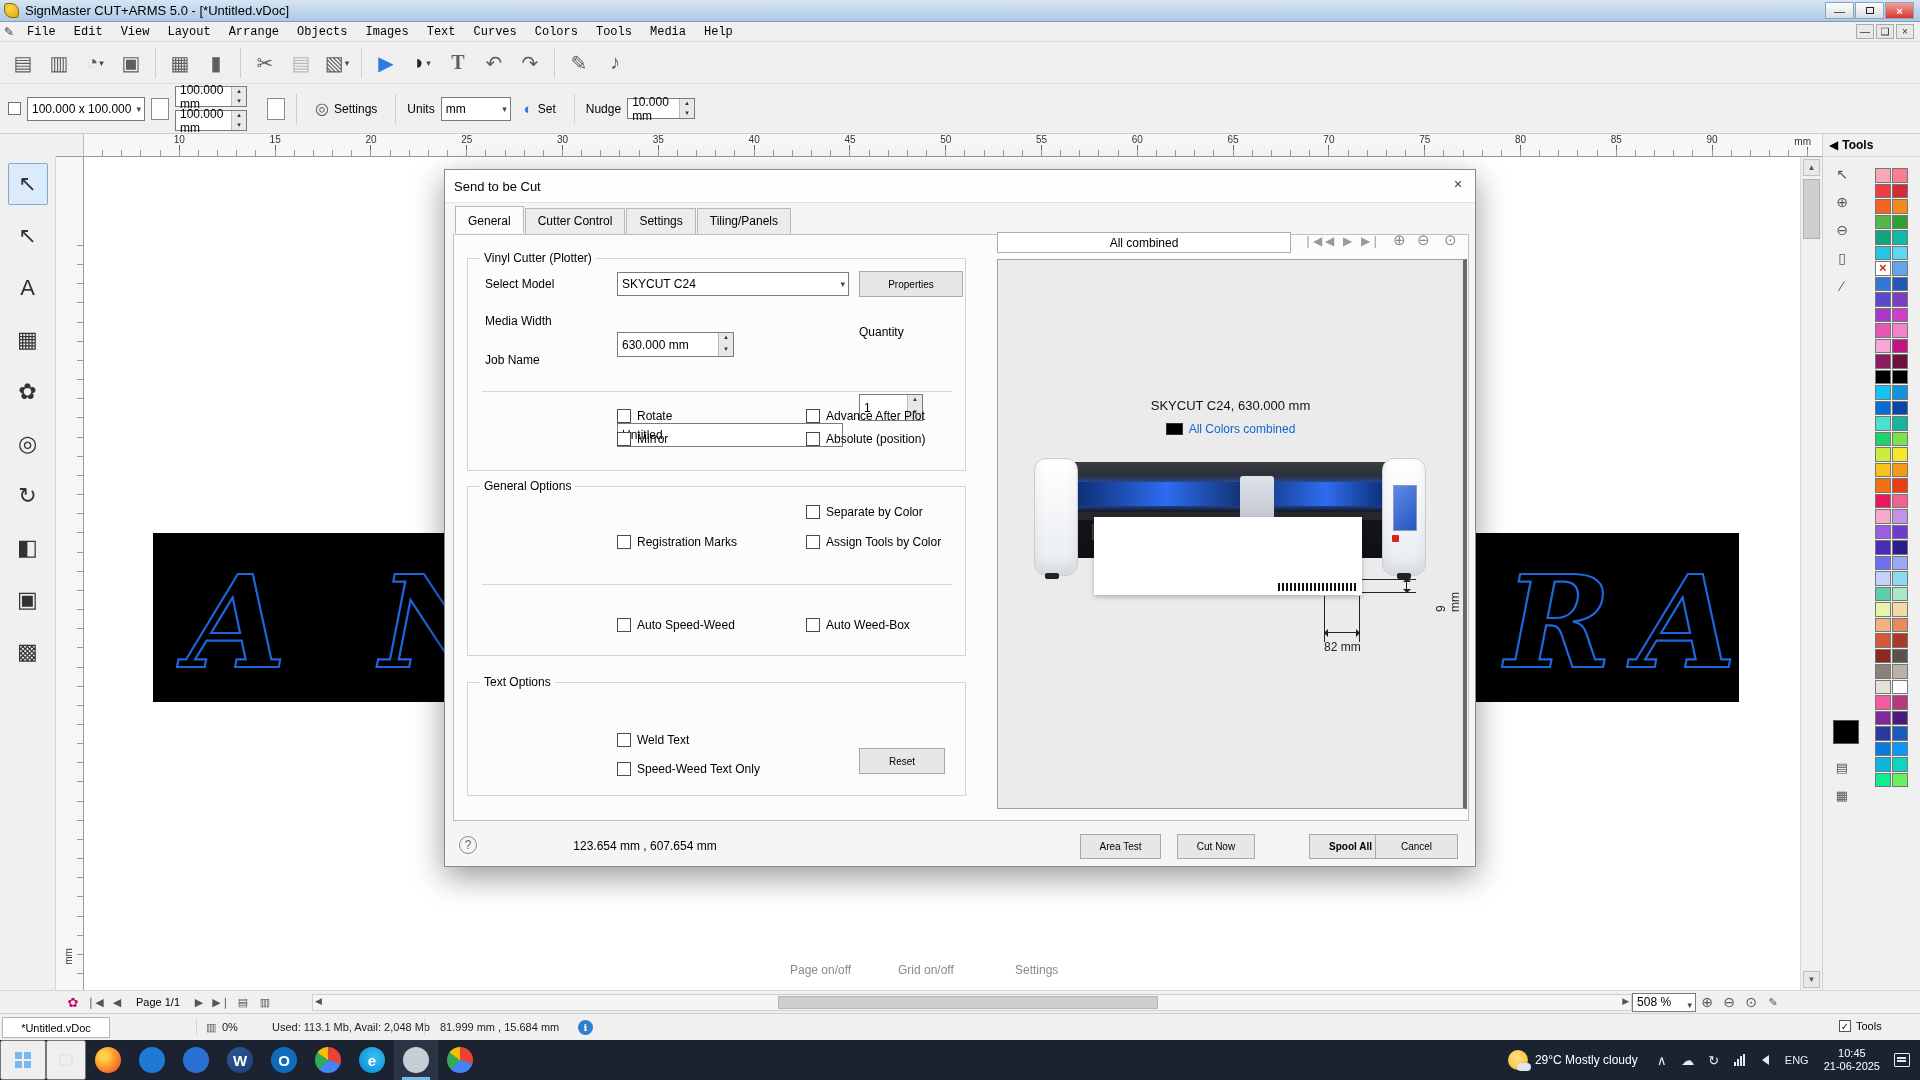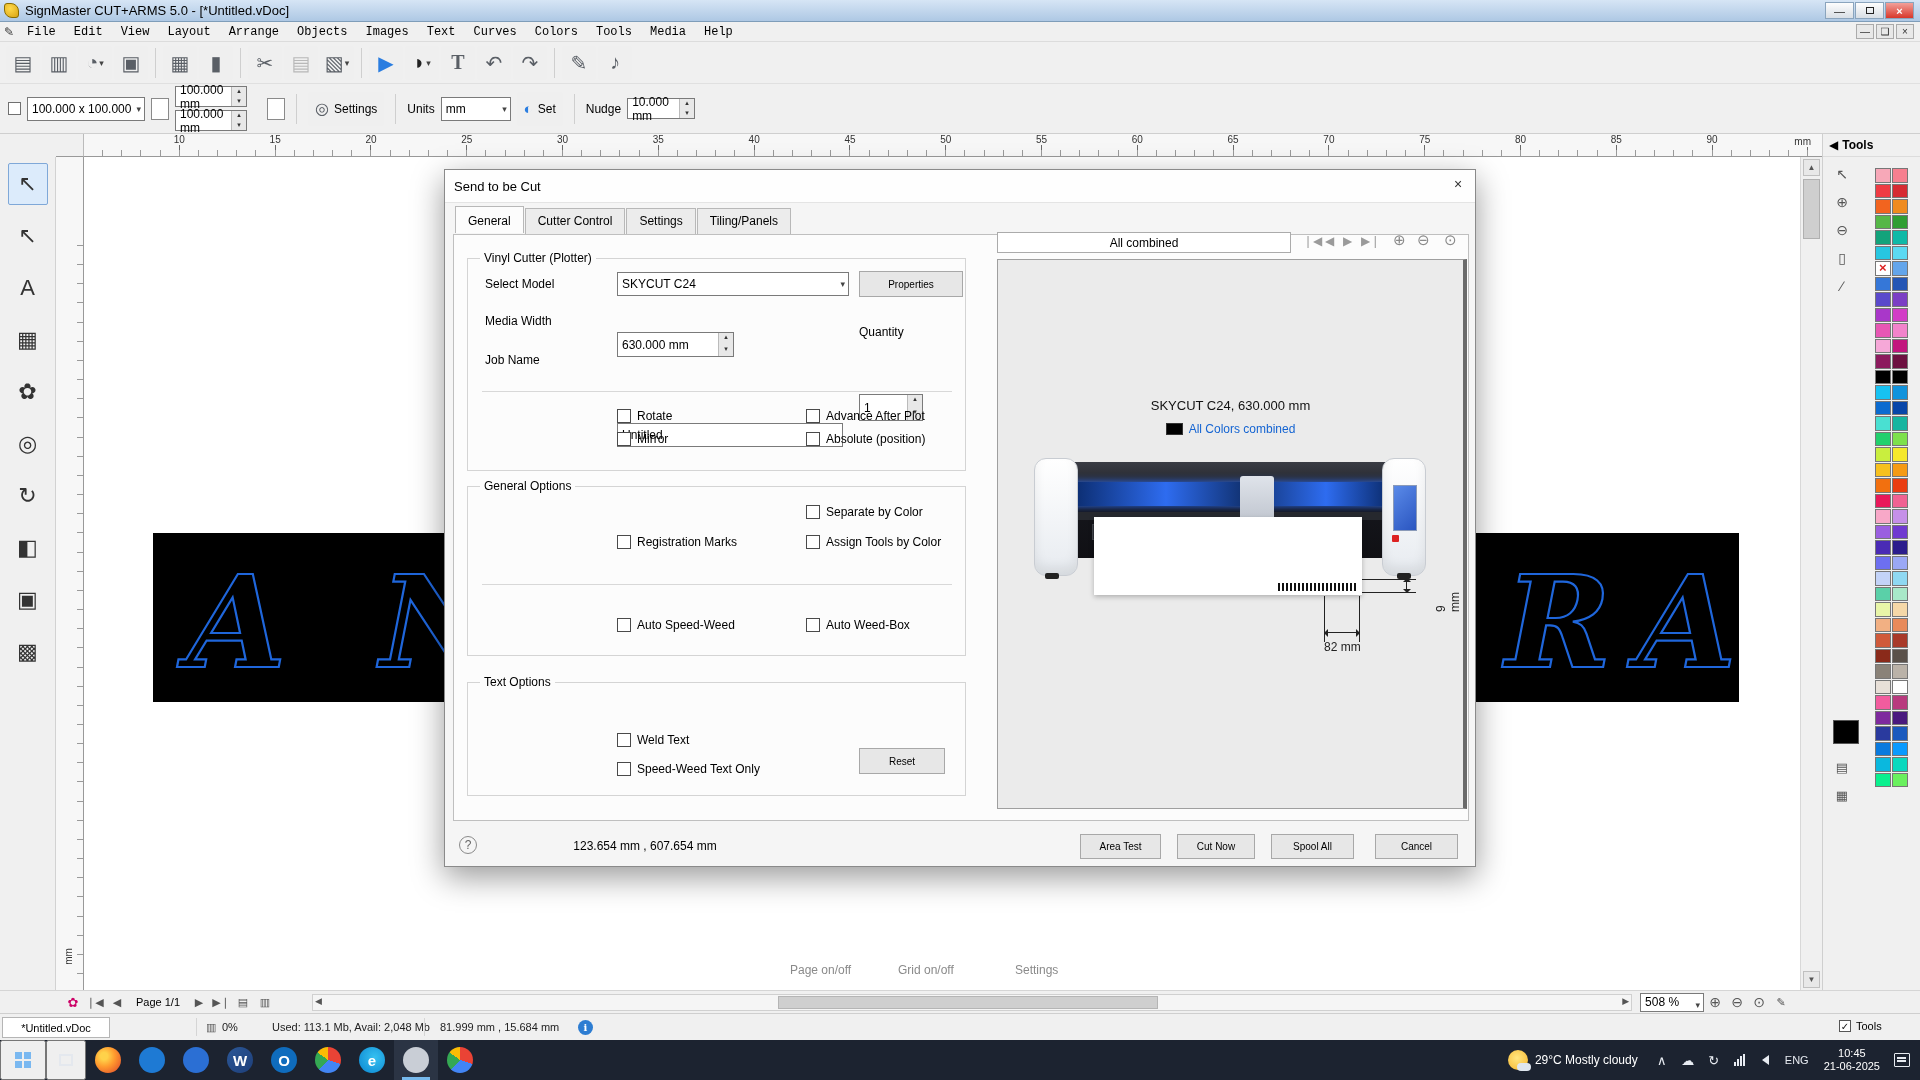--- a/index.html
+++ b/index.html
@@ -558,21 +558,21 @@
     <span style="padding:0 8px; font-size:11px;">Page 1/1</span>
     <span class="pb-ico">▶</span>
     <span class="pb-ico">▶❘</span>
     <span class="pb-ico">▤</span>
     <span class="pb-ico">▥</span>
     <div class="hscroll" style="width:1320px; margin-left:36px;">
       <span style="position:absolute; left:2px; top:1px; font-size:9px; color:#555;">◀</span>
       <span class="hthumb" style="left:465px; width:380px;"></span>
       <span style="position:absolute; right:2px; top:1px; font-size:9px; color:#555;">▶</span>
     </div>
-    <span class="combo" style="width:64px; height:19px; margin-left:8px;">
+    <span class="combo" style="width:64px; height:19px; ">
       <span>508 %</span>
         <span class="arr">▾</span>
       </span>
     <span class="pb-ico" style="font-size:14px;">⊕</span>
     <span class="pb-ico" style="font-size:14px;">⊖</span>
     <span class="pb-ico" style="font-size:14px;">⊙</span>
     <span class="pb-ico">✎</span>
   </div>
 
   <div class="ab statusbar">
@@ -815,17 +815,17 @@
       <div class="dim-vline" style="left:326px; top:336px; height:46px;"></div>
       <div class="dim-vline" style="left:361px; top:336px; height:46px;"></div>
       <div class="dim-hline arrL arrR" style="left:327px; top:372px; width:34px;"></div>
       <span class="dim-lbl" style="left:326px; top:380px;">82 mm</span>
     </div>
 
     <span class="help-circ">?</span>
     <span class="coords">123.654 mm , 607.654 mm</span>
     <button class="btn dlg-foot-btn" style="left:635px; width:81px;">Area Test</button>
     <button class="btn dlg-foot-btn" style="left:732px; width:78px;">Cut Now</button>
-    <button class="btn dlg-foot-btn" style="left:826px; width:83px;">Spool All</button>
+    <button class="btn dlg-foot-btn" style="left:864px; width:83px;font-weight:bold;">Spool All</button>
     <button class="btn dlg-foot-btn" style="left:930px; width:83px;">Cancel</button>
   </div>
 
 </div>
 
 </body></html>

